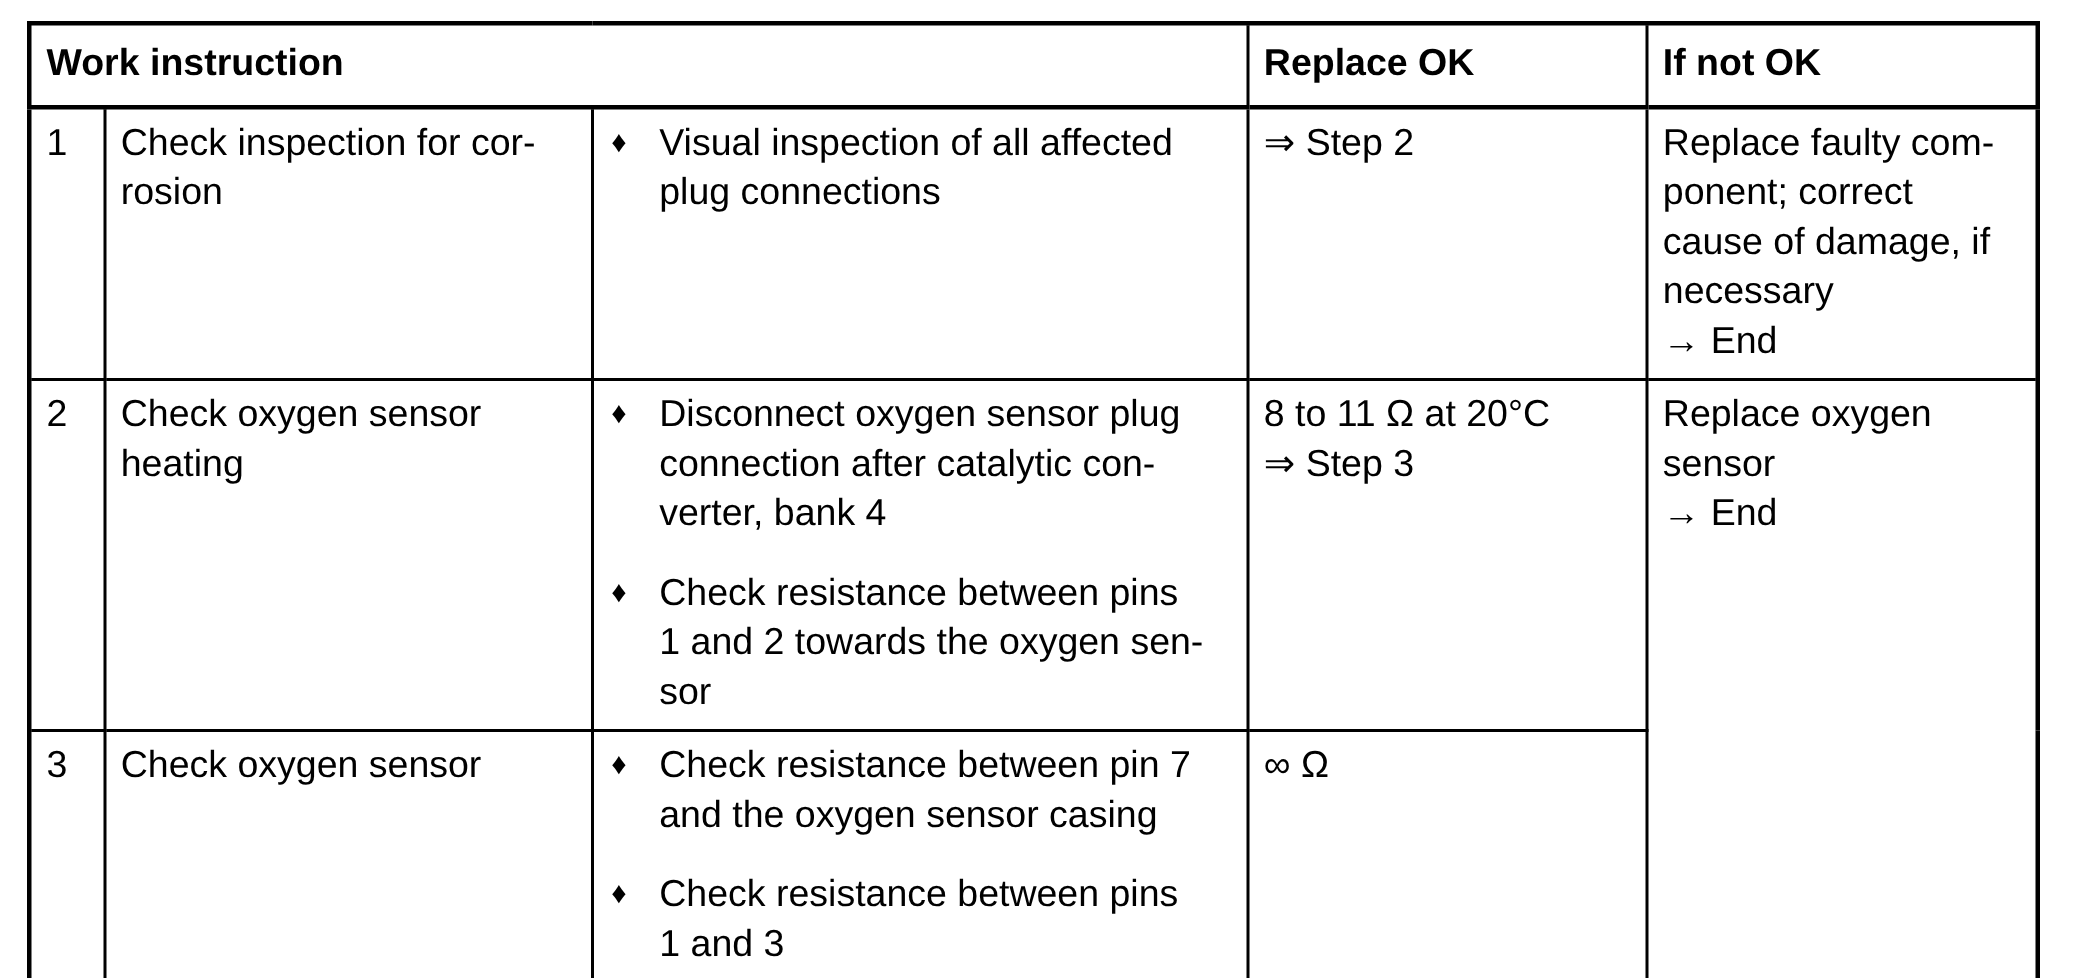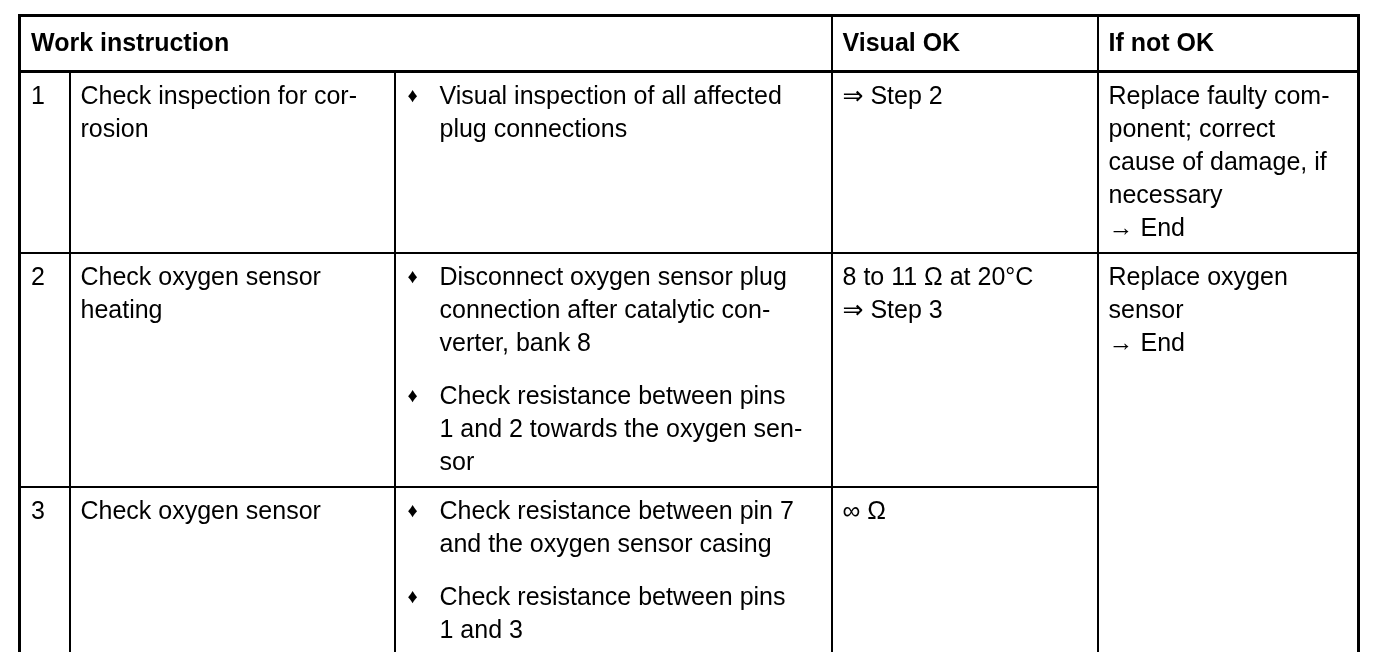--- a/index.html
+++ b/index.html
@@ -101,21 +101,21 @@
     <colgroup>
       <col class="c-num">
       <col class="c-task">
       <col class="c-detail">
       <col class="c-ok">
       <col class="c-notok">
     </colgroup>
     <thead>
       <tr>
         <th colspan="3">Work instruction</th>
-        <th>Visual OK</th>
+        <th>Replace OK</th>
         <th>If not OK</th>
       </tr>
     </thead>
     <tbody>
 
       <tr>
         <td class="num-cell">1</td>
         <td class="task-cell">Check inspection for cor-
 rosion</td>
         <td class="detail-cell">
@@ -142,21 +142,21 @@
       <tr>
         <td class="num-cell">2</td>
         <td class="task-cell">Check oxygen sensor
 heating</td>
         <td class="detail-cell">
           <ul class="bullets">
             <li>
               <span class="bullet-mark">♦</span>
               <span class="line">Disconnect oxygen sensor plug
 connection after catalytic con-
-verter, bank 8</span>
+verter, bank 4</span>
             </li>
             <li>
               <span class="bullet-mark">♦</span>
               <span class="line">Check resistance between pins
 1 and 2 towards the oxygen sen-
 sor</span>
             </li>
           </ul>
         </td>
         <td class="ok-cell">

